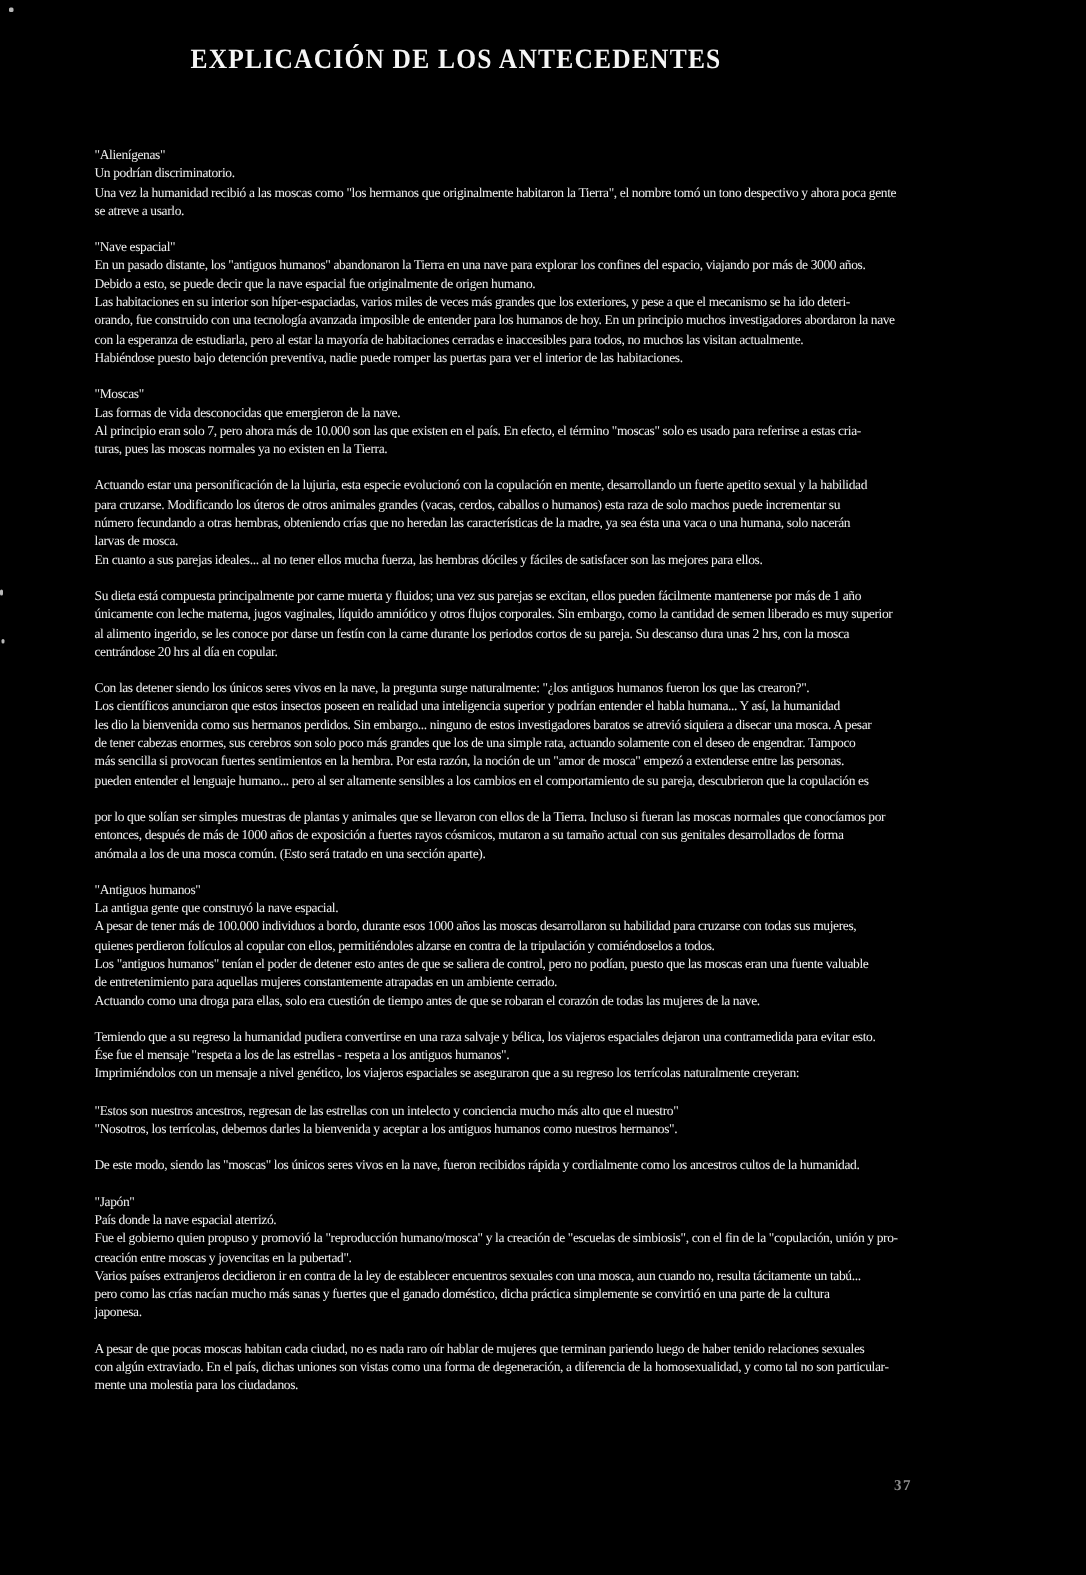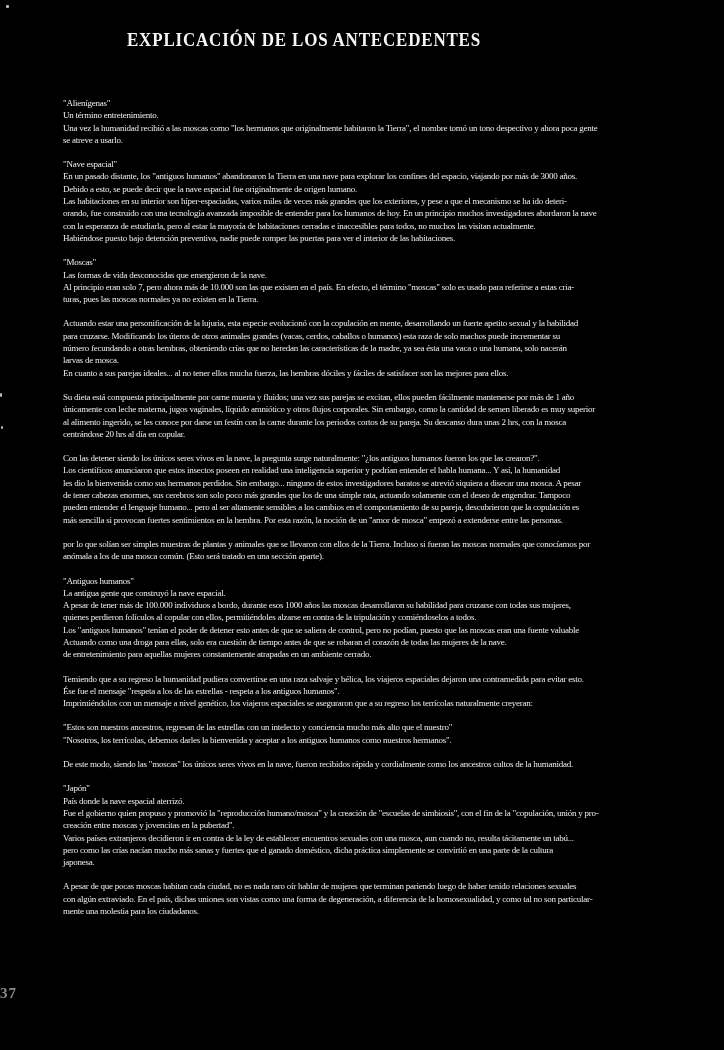--- a/index.html
+++ b/index.html
@@ -43,22 +43,22 @@
     font-size: 9px;
     line-height: 12.3px;
     letter-spacing: -0.25px;
     white-space: nowrap;
   }
   .page-number {
     position: absolute;
     top: 985px;
     left: 0;
     right: 0;
-    text-align: left;
-    font-size: 15px;
+    text-align: right;
+    font-size: 10px;
     font-weight: bold;
     letter-spacing: 1px;
   }
   .speck {
     position: absolute;
     background: #d8d8d8;
     opacity: 0.85;
     border-radius: 1px;
   }
   .s1 { left: 6px;  top: 5px;   width: 3px; height: 3px; }
@@ -66,21 +66,21 @@
   .s3 { left: 1px;  top: 426px; width: 2px; height: 3px; }
 </style>
 </head>
 <body style="background: rgb(0, 0, 0);">
 
 <div class="page" style="background: rgb(0, 0, 0);">
   <h1 class="title">EXPLICACIÓN DE LOS ANTECEDENTES</h1>
   <div class="content" id="content" style="color: rgb(237, 237, 237);">
       <div class="block">
         <div class="line">"Alienígenas"</div>
-        <div class="line">Un término entretenimiento.</div>
+        <div class="line">Un podrían discriminatorio.</div>
         <div class="line">Una vez la humanidad recibió a las moscas como "los hermanos que originalmente habitaron la Tierra", el nombre tomó un tono despectivo y ahora poca gente</div>
         <div class="line">se atreve a usarlo.</div>
       </div>
       <div class="block">
         <div class="line">"Nave espacial"</div>
         <div class="line">En un pasado distante, los "antiguos humanos" abandonaron la Tierra en una nave para explorar los confines del espacio, viajando por más de 3000 años.</div>
         <div class="line">Debido a esto, se puede decir que la nave espacial fue originalmente de origen humano.</div>
         <div class="line">Las habitaciones en su interior son híper-espaciadas, varios miles de veces más grandes que los exteriores, y pese a que el mecanismo se ha ido deteri-</div>
         <div class="line">orando, fue construido con una tecnología avanzada imposible de entender para los humanos de hoy. En un principio muchos investigadores abordaron la nave</div>
         <div class="line">con la esperanza de estudiarla, pero al estar la mayoría de habitaciones cerradas e inaccesibles para todos, no muchos las visitan actualmente.</div>
@@ -103,35 +103,36 @@
         <div class="line">Su dieta está compuesta principalmente por carne muerta y fluidos; una vez sus parejas se excitan, ellos pueden fácilmente mantenerse por más de 1 año</div>
         <div class="line">únicamente con leche materna, jugos vaginales, líquido amniótico y otros flujos corporales. Sin embargo, como la cantidad de semen liberado es muy superior</div>
         <div class="line">al alimento ingerido, se les conoce por darse un festín con la carne durante los periodos cortos de su pareja. Su descanso dura unas 2 hrs, con la mosca</div>
         <div class="line">centrándose 20 hrs al día en copular.</div>
       </div>
       <div class="block">
         <div class="line">Con las detener siendo los únicos seres vivos en la nave, la pregunta surge naturalmente: "¿los antiguos humanos fueron los que las crearon?".</div>
         <div class="line">Los científicos anunciaron que estos insectos poseen en realidad una inteligencia superior y podrían entender el habla humana... Y así, la humanidad</div>
         <div class="line">les dio la bienvenida como sus hermanos perdidos. Sin embargo... ninguno de estos investigadores baratos se atrevió siquiera a disecar una mosca. A pesar</div>
         <div class="line">de tener cabezas enormes, sus cerebros son solo poco más grandes que los de una simple rata, actuando solamente con el deseo de engendrar. Tampoco</div>
+        <div class="line">más sencilla si provocan fuertes sentimientos en la hembra. Por esta razón, la noción de un "amor de mosca" empezó a extenderse entre las personas.</div>
         <div class="line">pueden entender el lenguaje humano... pero al ser altamente sensibles a los cambios en el comportamiento de su pareja, descubrieron que la copulación es</div>
-        <div class="line">más sencilla si provocan fuertes sentimientos en la hembra. Por esta razón, la noción de un "amor de mosca" empezó a extenderse entre las personas.</div>
       </div>
       <div class="block">
         <div class="line">por lo que solían ser simples muestras de plantas y animales que se llevaron con ellos de la Tierra. Incluso si fueran las moscas normales que conocíamos por</div>
+        <div class="line">entonces, después de más de 1000 años de exposición a fuertes rayos cósmicos, mutaron a su tamaño actual con sus genitales desarrollados de forma</div>
         <div class="line">anómala a los de una mosca común. (Esto será tratado en una sección aparte).</div>
       </div>
       <div class="block">
         <div class="line">"Antiguos humanos"</div>
         <div class="line">La antigua gente que construyó la nave espacial.</div>
         <div class="line">A pesar de tener más de 100.000 individuos a bordo, durante esos 1000 años las moscas desarrollaron su habilidad para cruzarse con todas sus mujeres,</div>
         <div class="line">quienes perdieron folículos al copular con ellos, permitiéndoles alzarse en contra de la tripulación y comiéndoselos a todos.</div>
         <div class="line">Los "antiguos humanos" tenían el poder de detener esto antes de que se saliera de control, pero no podían, puesto que las moscas eran una fuente valuable</div>
+        <div class="line">de entretenimiento para aquellas mujeres constantemente atrapadas en un ambiente cerrado.</div>
         <div class="line">Actuando como una droga para ellas, solo era cuestión de tiempo antes de que se robaran el corazón de todas las mujeres de la nave.</div>
-        <div class="line">de entretenimiento para aquellas mujeres constantemente atrapadas en un ambiente cerrado.</div>
       </div>
       <div class="block">
         <div class="line">Temiendo que a su regreso la humanidad pudiera convertirse en una raza salvaje y bélica, los viajeros espaciales dejaron una contramedida para evitar esto.</div>
         <div class="line">Ése fue el mensaje "respeta a los de las estrellas - respeta a los antiguos humanos".</div>
         <div class="line">Imprimiéndolos con un mensaje a nivel genético, los viajeros espaciales se aseguraron que a su regreso los terrícolas naturalmente creyeran:</div>
       </div>
       <div class="block">
         <div class="line">"Estos son nuestros ancestros, regresan de las estrellas con un intelecto y conciencia mucho más alto que el nuestro"</div>
         <div class="line">"Nosotros, los terrícolas, debemos darles la bienvenida y aceptar a los antiguos humanos como nuestros hermanos".</div>
       </div>

